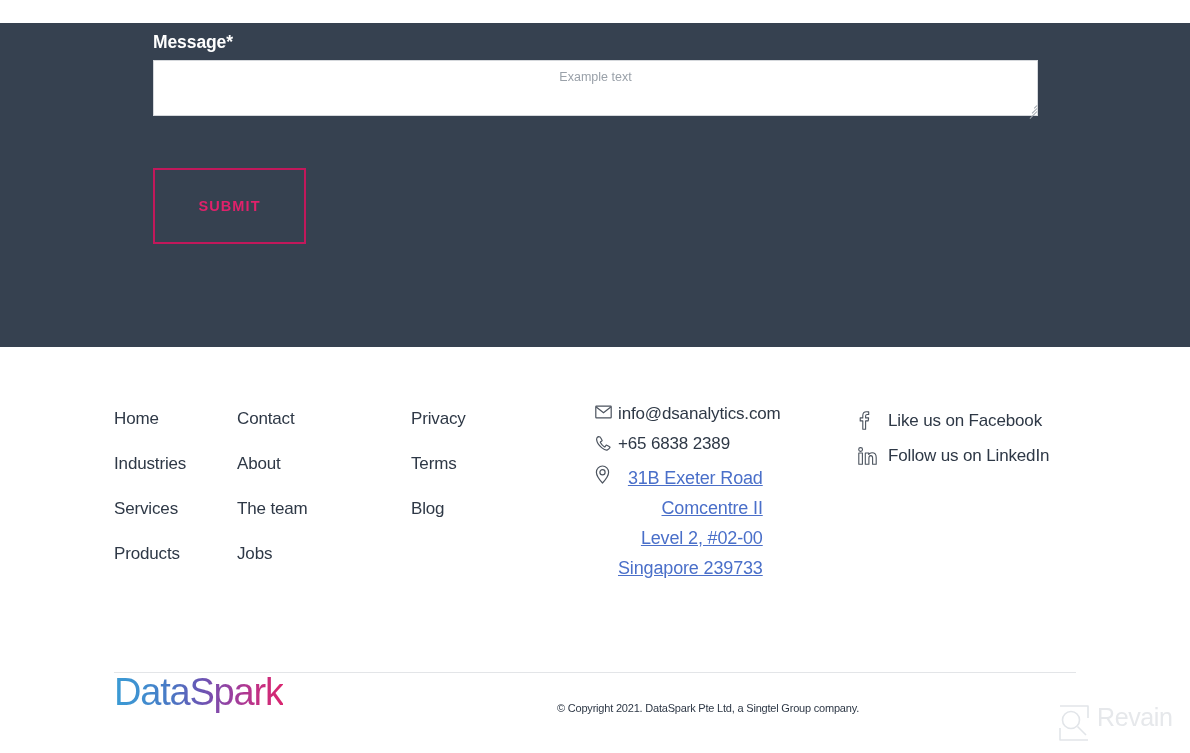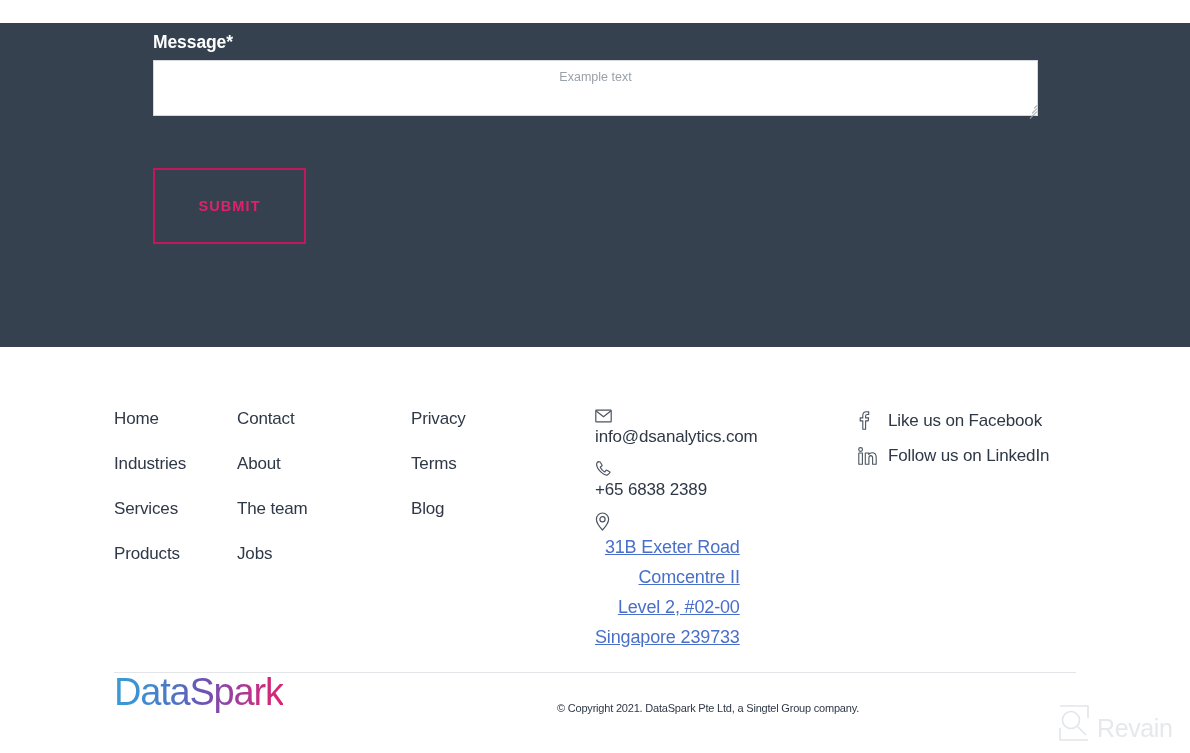--- a/index.html
+++ b/index.html
@@ -131,21 +131,20 @@
     left: 595px;
     top: 56px;
     width: 250px;
   }
   .contact-row {
     position: relative;
     display: flex;
     align-items: flex-start;
     margin-bottom: 8px;
     min-height: 22px;
-    flex-direction: column;
   }
   .contact-icon {
     width: 23px;
     flex: 0 0 23px;
     display: flex;
     align-items: center;
     justify-content: flex-start;
     padding-top: 2px;
     color: #4b535e;
   }
@@ -235,21 +234,21 @@
     letter-spacing: -0.2px;
     white-space: nowrap;
   }
 
   
   .watermark {
     position: absolute;
     left: 1055px;
     top: 703px;
     display: flex;
-    align-items: flex-end;
+    align-items: flex-start;
     opacity: 1;
     pointer-events: none;
   }
   .watermark-mark {
     width: 38px;
     height: 40px;
     flex: 0 0 38px;
     color: #e2e5e9;
   }
   .watermark-text {

